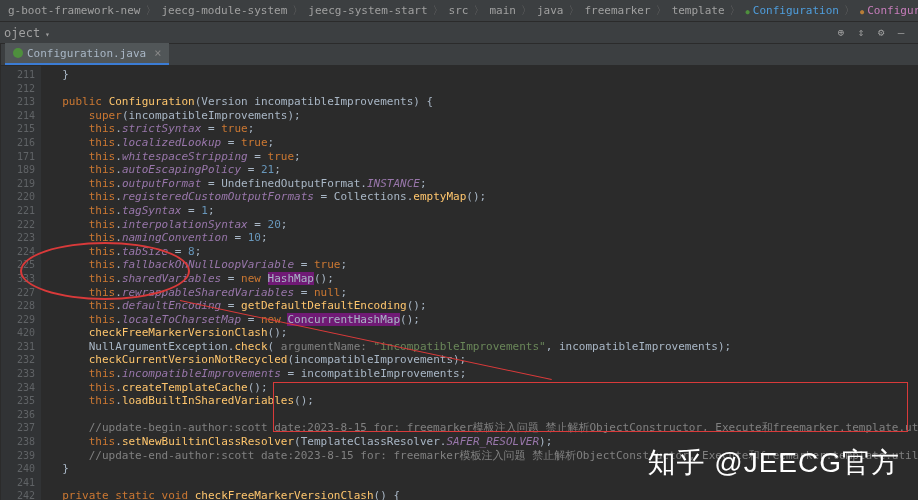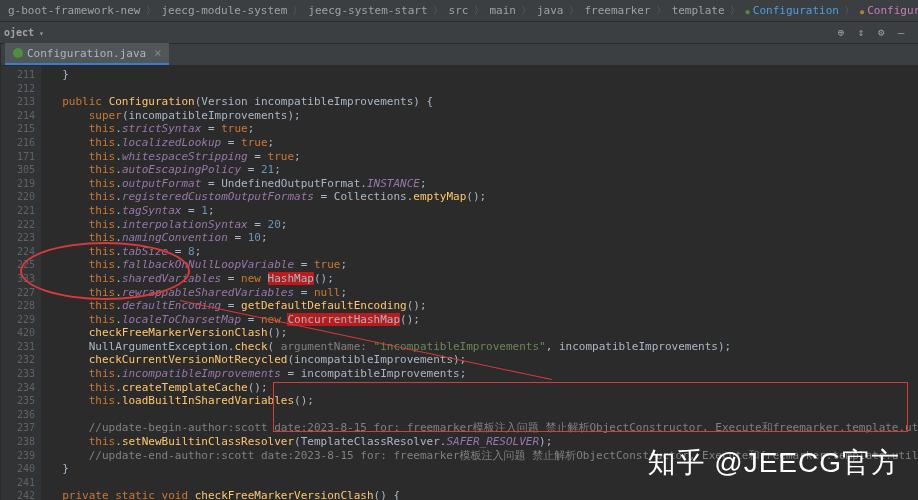--- a/index.html
+++ b/index.html
@@ -5,21 +5,21 @@
 * { margin: 0; padding: 0; box-sizing: border-box; font-family: "Segoe UI", Consolas, monospace; }
 body { background: #2b2d30; color: #a9b7c6; font-size: 11px; overflow: hidden; width: 918px; height: 500px; position: relative; }
 .breadcrumbs { height: 22px; background: #3c3f41; display: flex; align-items: center; padding: 0 6px; font-size: 11px; color: #a0a0a0; border-bottom: 1px solid #2b2b2b; gap: 2px; }
 .bc-item { padding: 0 2px; cursor: pointer; white-space: nowrap; }
 .bc-sep { color: #666; padding: 0 1px; }
 .bc-class { color: #4f9edd; }
 .bc-class::before { content: "●"; color: #4e8f3d; margin-right: 3px; font-size: 7px; }
 .bc-method { color: #c77dbb; }
 .bc-method::before { content: "●"; color: #b77d37; margin-right: 3px; font-size: 7px; }
 .toolbar { height: 22px; background: #3c3f41; display: flex; align-items: center; padding: 0 4px; border-bottom: 1px solid #2b2b2b; }
-.toolbar-left { color: #a0a0a0; font-size: 10px; font-weight: bold; }
+.toolbar-left { color: #a0a0a0; font-size: 12px; }
 .toolbar-left::after { content: " ▾"; font-size: 8px; }
 .toolbar-icons { margin-left: auto; display: flex; gap: 6px; color: #a0a0a0; padding-right: 6px; }
 .tb-icon { width: 14px; height: 14px; display: flex; align-items: center; justify-content: center; cursor: pointer; }
 .main { display: flex; height: calc(100% - 44px); }
 .sidebar { width: 208px; background: #3c3f41; border-right: 1px solid #2b2b2b; overflow: hidden; }
 .side-head { height: 18px; background: #4a4d4f; padding: 1px 6px; font-size: 10px; color: #a0a0a0; overflow: hidden; white-space: nowrap; }
 .tree { font-size: 11px; padding: 1px 0; }
 .tree-item { padding: 1px 0 1px 6px; white-space: nowrap; display: flex; align-items: center; height: 13px; cursor: pointer; overflow: hidden; }
 .arrow { width: 10px; color: #888; font-size: 8px; }
 .icon-sq { width: 11px; height: 11px; margin-right: 3px; display: inline-flex; align-items: center; justify-content: center; font-size: 8px; border-radius: 2px; }
@@ -36,21 +36,21 @@
 .code-view { flex: 1; display: flex; overflow: hidden; background: #2b2b2b; position: relative; }
 .gutter { width: 40px; background: #313335; color: #606366; text-align: right; padding: 2px 6px 2px 2px; font-size: 10px; font-family: Consolas, monospace; line-height: 13.6px; }
 .code { flex: 1; padding: 2px 0 2px 8px; font-size: 11px; font-family: Consolas, monospace; line-height: 13.6px; white-space: pre; color: #a9b7c6; overflow: hidden; }
 .kw { color: #cc7832; }
 .str { color: #6a8759; }
 .cm { color: #808080; }
 .fld { color: #9876aa; font-style: italic; }
 .mth { color: #ffc66d; }
 .num { color: #6897bb; }
 .arg { color: #808080; }
-.bg-hl { background: #b91c1c; }
+.bg-hl { background: #701a75; }
 .annotation-ellipse { position: absolute; border: 2px solid #d93a3a; border-radius: 50%; width: 170px; height: 58px; left: 20px; top: 242px; pointer-events: none; z-index: 5; }
 .annotation-line { position: absolute; border-top: 1px solid #d93a3a; width: 380px; left: 180px; top: 300px; transform: rotate(12deg); transform-origin: left; pointer-events: none; z-index: 5; }
 .annotation-box { position: absolute; border: 1.5px solid #d93a3a; left: 273px; right: 10px; top: 382px; height: 50px; pointer-events: none; z-index: 5; }
 .watermark { position: absolute; right: 18px; bottom: 18px; font-size: 28px; font-family: "Microsoft YaHei", sans-serif; color: #fff; font-weight: 500; letter-spacing: 1px; z-index: 10; pointer-events: none; text-align: right; }
 </style>
 </head>
 <body>
 
 <div class="breadcrumbs" id="bc-row">
     <span class="bc-item">g-boot-framework-new</span>
@@ -205,21 +205,21 @@
     </div>
     <div class="code-view">
       <div class="gutter" id="gutter">
           <div>211</div>
           <div>212</div>
           <div>213</div>
           <div>214</div>
           <div>215</div>
           <div>216</div>
           <div>171</div>
-          <div>305</div>
+          <div>189</div>
           <div>219</div>
           <div>220</div>
           <div>221</div>
           <div>222</div>
           <div>223</div>
           <div>224</div>
           <div>225</div>
           <div>333</div>
           <div>227</div>
           <div>228</div>

